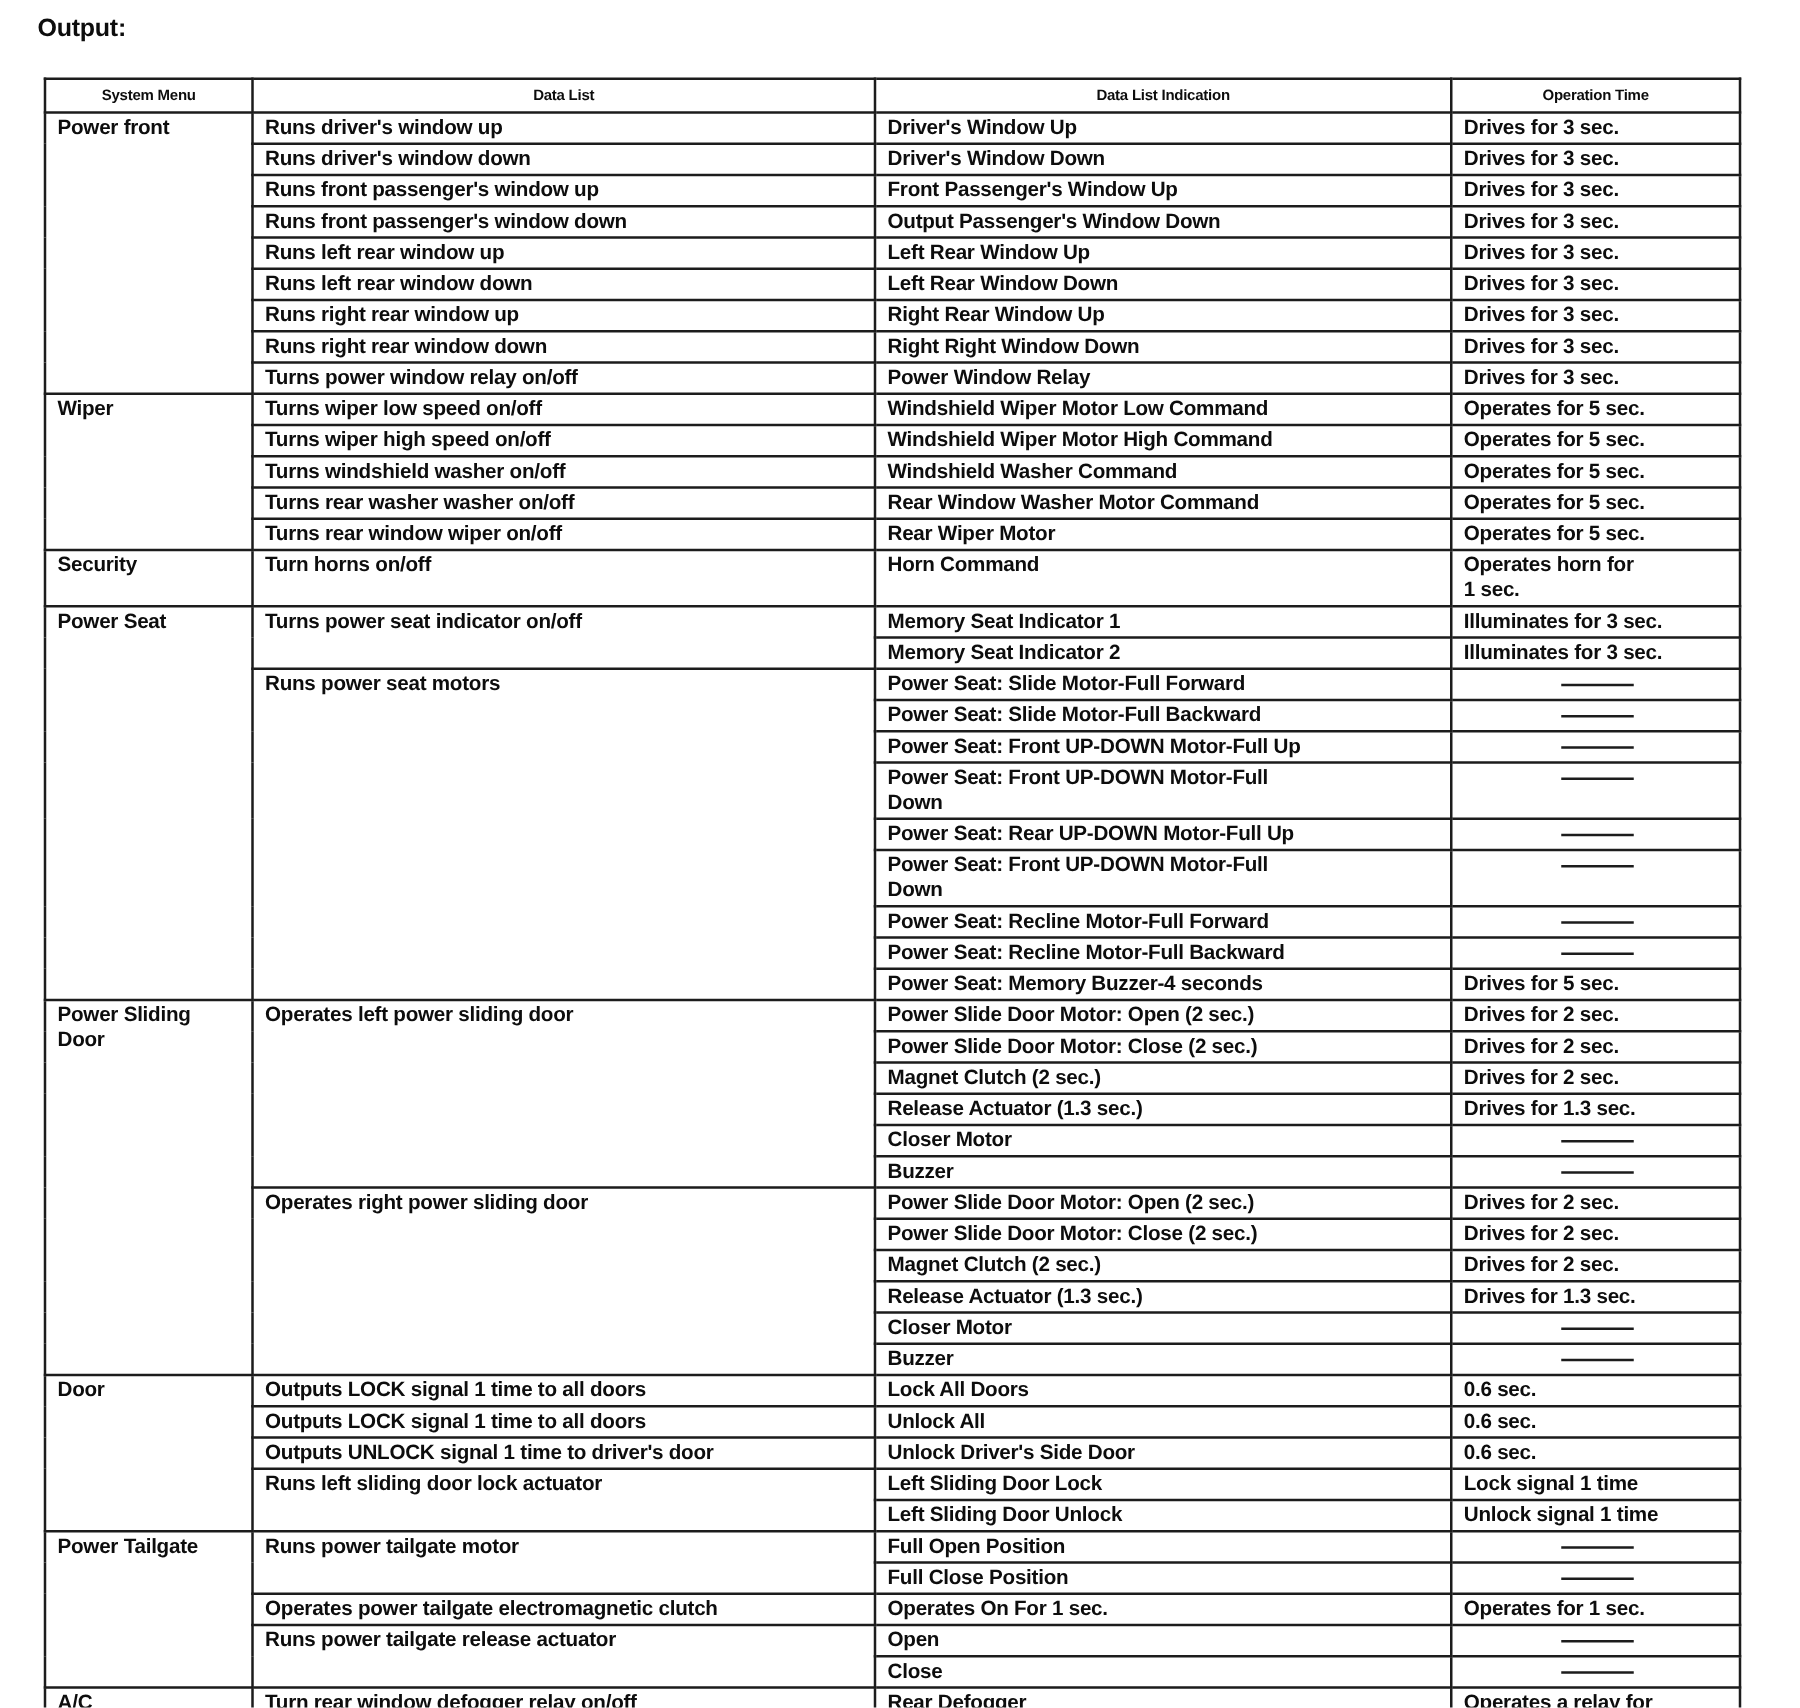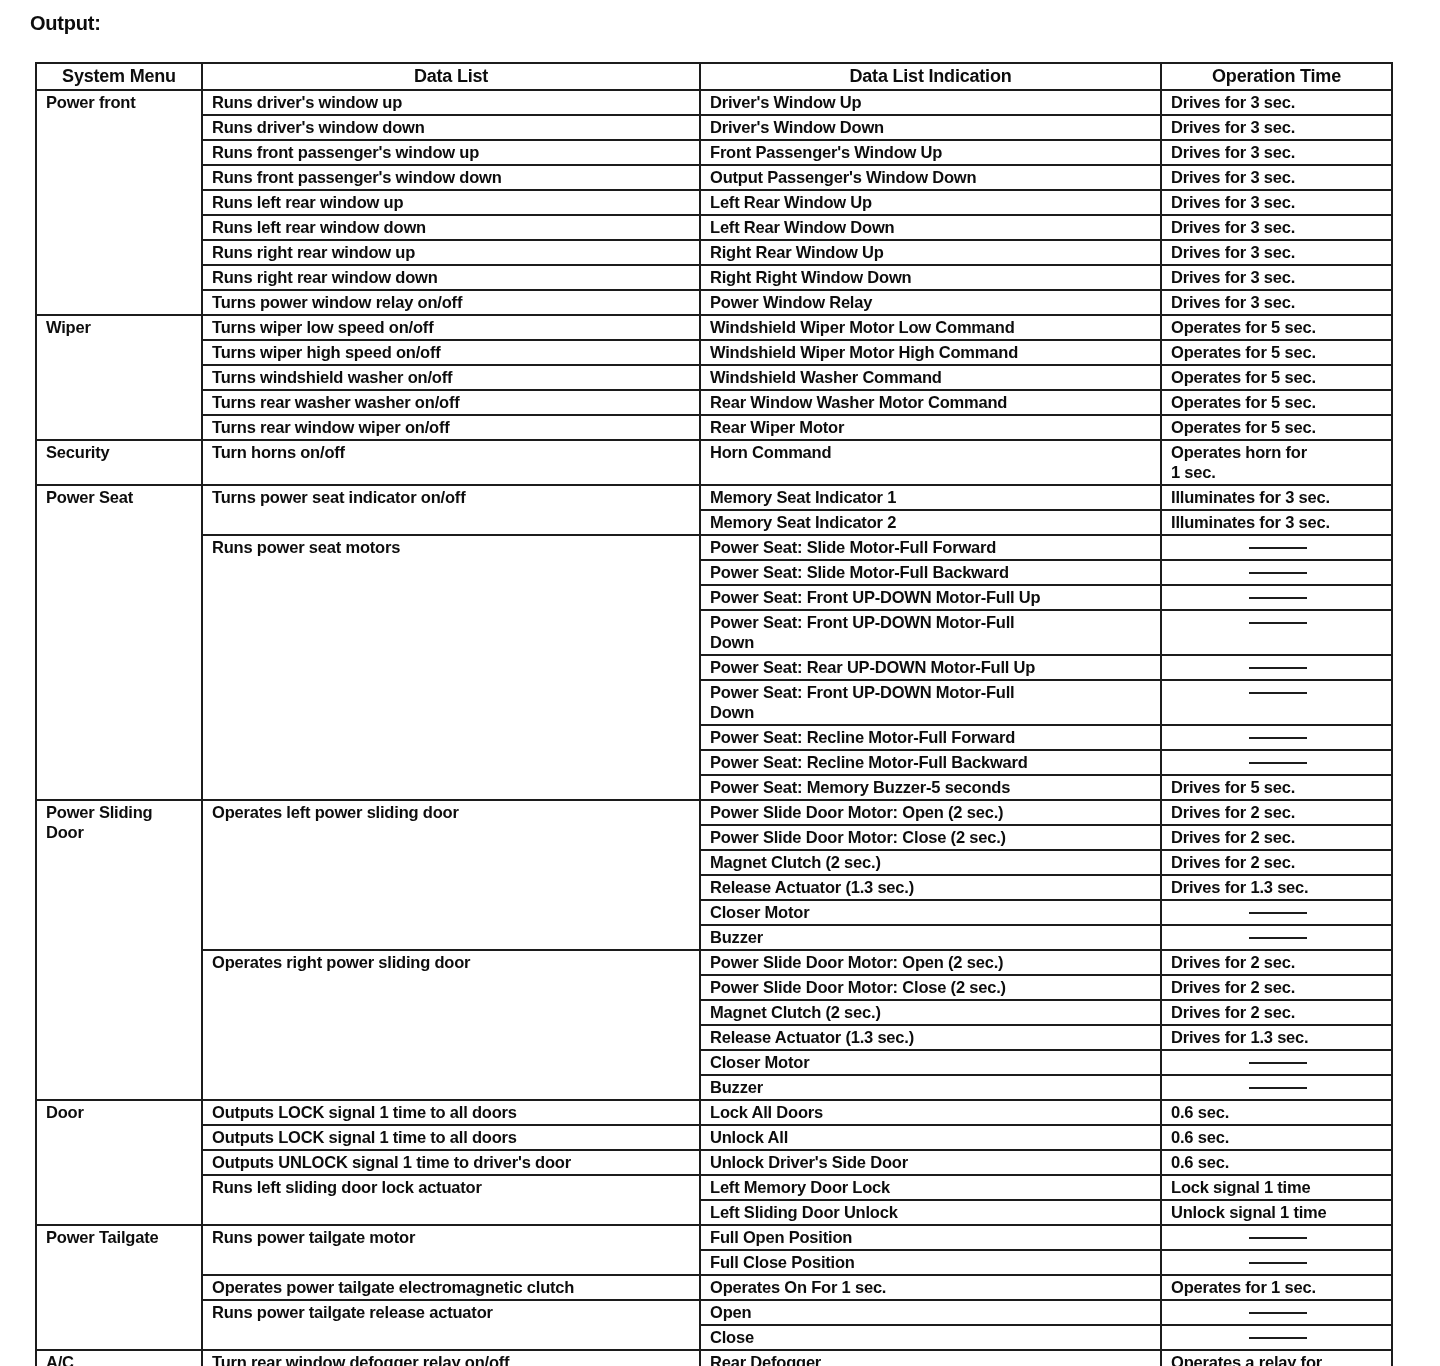--- a/index.html
+++ b/index.html
@@ -36,21 +36,21 @@
     line-height: 20px;
     padding: 1px 6px 2px 9px;
     vertical-align: top;
     text-align: left;
     white-space: pre-line;
     letter-spacing: -0.2px;
     overflow: hidden;
   }
   table.output-table th {
     text-align: center;
-    font-size: 18px;
+    font-size: 12px;
     padding: 2px 4px 3px 4px;
   }
   .dash {
     width: 58px;
     border-top: 2.5px solid #1c1c1c;
     margin: 10px auto 0 auto;
   }
 </style>
 </head>
 <body>
@@ -192,21 +192,21 @@
         </tr>
         <tr>
           <td>Power Seat: Recline Motor-Full Forward</td>
           <td><div class="dash"></div></td>
         </tr>
         <tr>
           <td>Power Seat: Recline Motor-Full Backward</td>
           <td><div class="dash"></div></td>
         </tr>
         <tr>
-          <td>Power Seat: Memory Buzzer-5 seconds</td>
+          <td>Power Seat: Memory Buzzer-4 seconds</td>
           <td>Drives for 5 sec.</td>
         </tr>
         <tr>
           <td rowspan="12">Power Sliding
 Door</td>
           <td rowspan="6">Operates left power sliding door</td>
           <td>Power Slide Door Motor: Open (2 sec.)</td>
           <td>Drives for 2 sec.</td>
         </tr>
         <tr>
@@ -265,21 +265,21 @@
           <td>Unlock All</td>
           <td>0.6 sec.</td>
         </tr>
         <tr>
           <td>Outputs UNLOCK signal 1 time to driver's door</td>
           <td>Unlock Driver's Side Door</td>
           <td>0.6 sec.</td>
         </tr>
         <tr>
           <td rowspan="2">Runs left sliding door lock actuator</td>
-          <td>Left Memory Door Lock</td>
+          <td>Left Sliding Door Lock</td>
           <td>Lock signal 1 time</td>
         </tr>
         <tr>
           <td>Left Sliding Door Unlock</td>
           <td>Unlock signal 1 time</td>
         </tr>
         <tr>
           <td rowspan="5">Power Tailgate</td>
           <td rowspan="2">Runs power tailgate motor</td>
           <td>Full Open Position</td>

